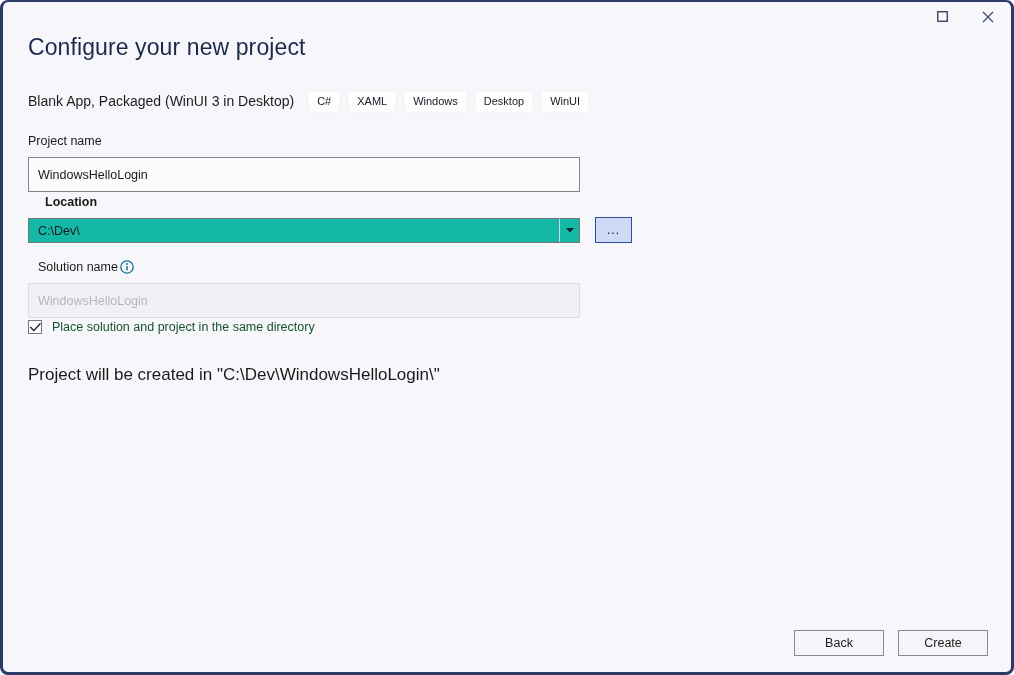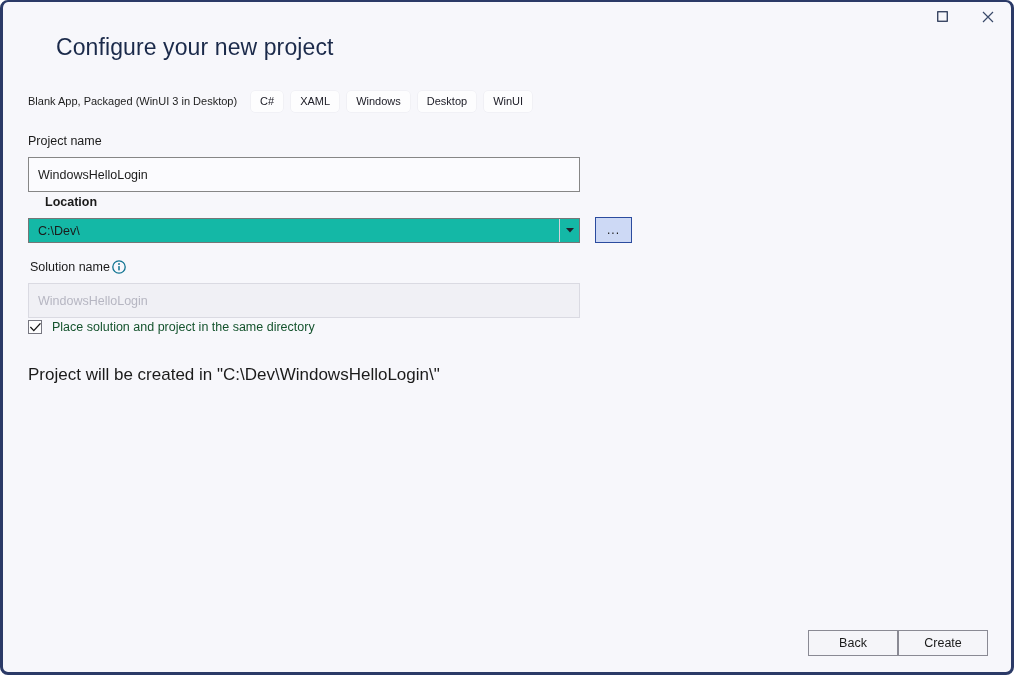--- a/index.html
+++ b/index.html
@@ -48,33 +48,32 @@
 
   
   .page-title {
     position: absolute;
     left: 25px;
     top: 32px;
     font-size: 23px;
     color: #1b2a4a;
     letter-spacing: 0.1px;
     white-space: nowrap;
-    margin-left: 28px;
   }
 
   .subtitle-row {
     position: absolute;
     left: 25px;
     top: 86px;
     display: flex;
     align-items: center;
     height: 26px;
   }
   .subtitle {
-    font-size: 11px;
+    font-size: 14px;
     color: #1d1d1d;
     white-space: nowrap;
   }
   .tags {
     display: flex;
     align-items: center;
     margin-left: 14px;
     gap: 8px;
   }
   .tag {
@@ -90,21 +89,21 @@
 
   
   .field-label {
     position: absolute;
     font-size: 12.5px;
     color: #1b1b1b;
     white-space: nowrap;
   }
   #label-project-name { left: 25px; top: 132px; }
   #label-location     { left: 42px; top: 193px; font-weight: bold; }
-  #label-solution     { left: 27px; top: 258px; display:flex; align-items:center; gap:2px; }
+  #label-solution     { left: 35px; top: 258px; display:flex; align-items:center; gap:2px; }
 
   .info-icon { display: inline-flex; align-items: center; }
 
   .textbox {
     position: absolute;
     box-sizing: border-box;
     height: 35px;
     border: 1px solid #868686;
     background: #fbfbfe;
     font-size: 12.5px;
@@ -210,21 +209,21 @@
   
   .footer {
     position: absolute;
     left: 0;
     bottom: 16px;
     width: 100%;
     display: flex;
     justify-content: flex-end;
     padding-right: 23px;
     box-sizing: border-box;
-    gap: 0;
+    gap: 14px;
   }
   .dlg-button {
     box-sizing: border-box;
     width: 90px;
     height: 26px;
     border: 1px solid #8a8a94;
     background: #f5f5f9;
     font-size: 12.5px;
     color: #1b1b1b;
     display: flex;

